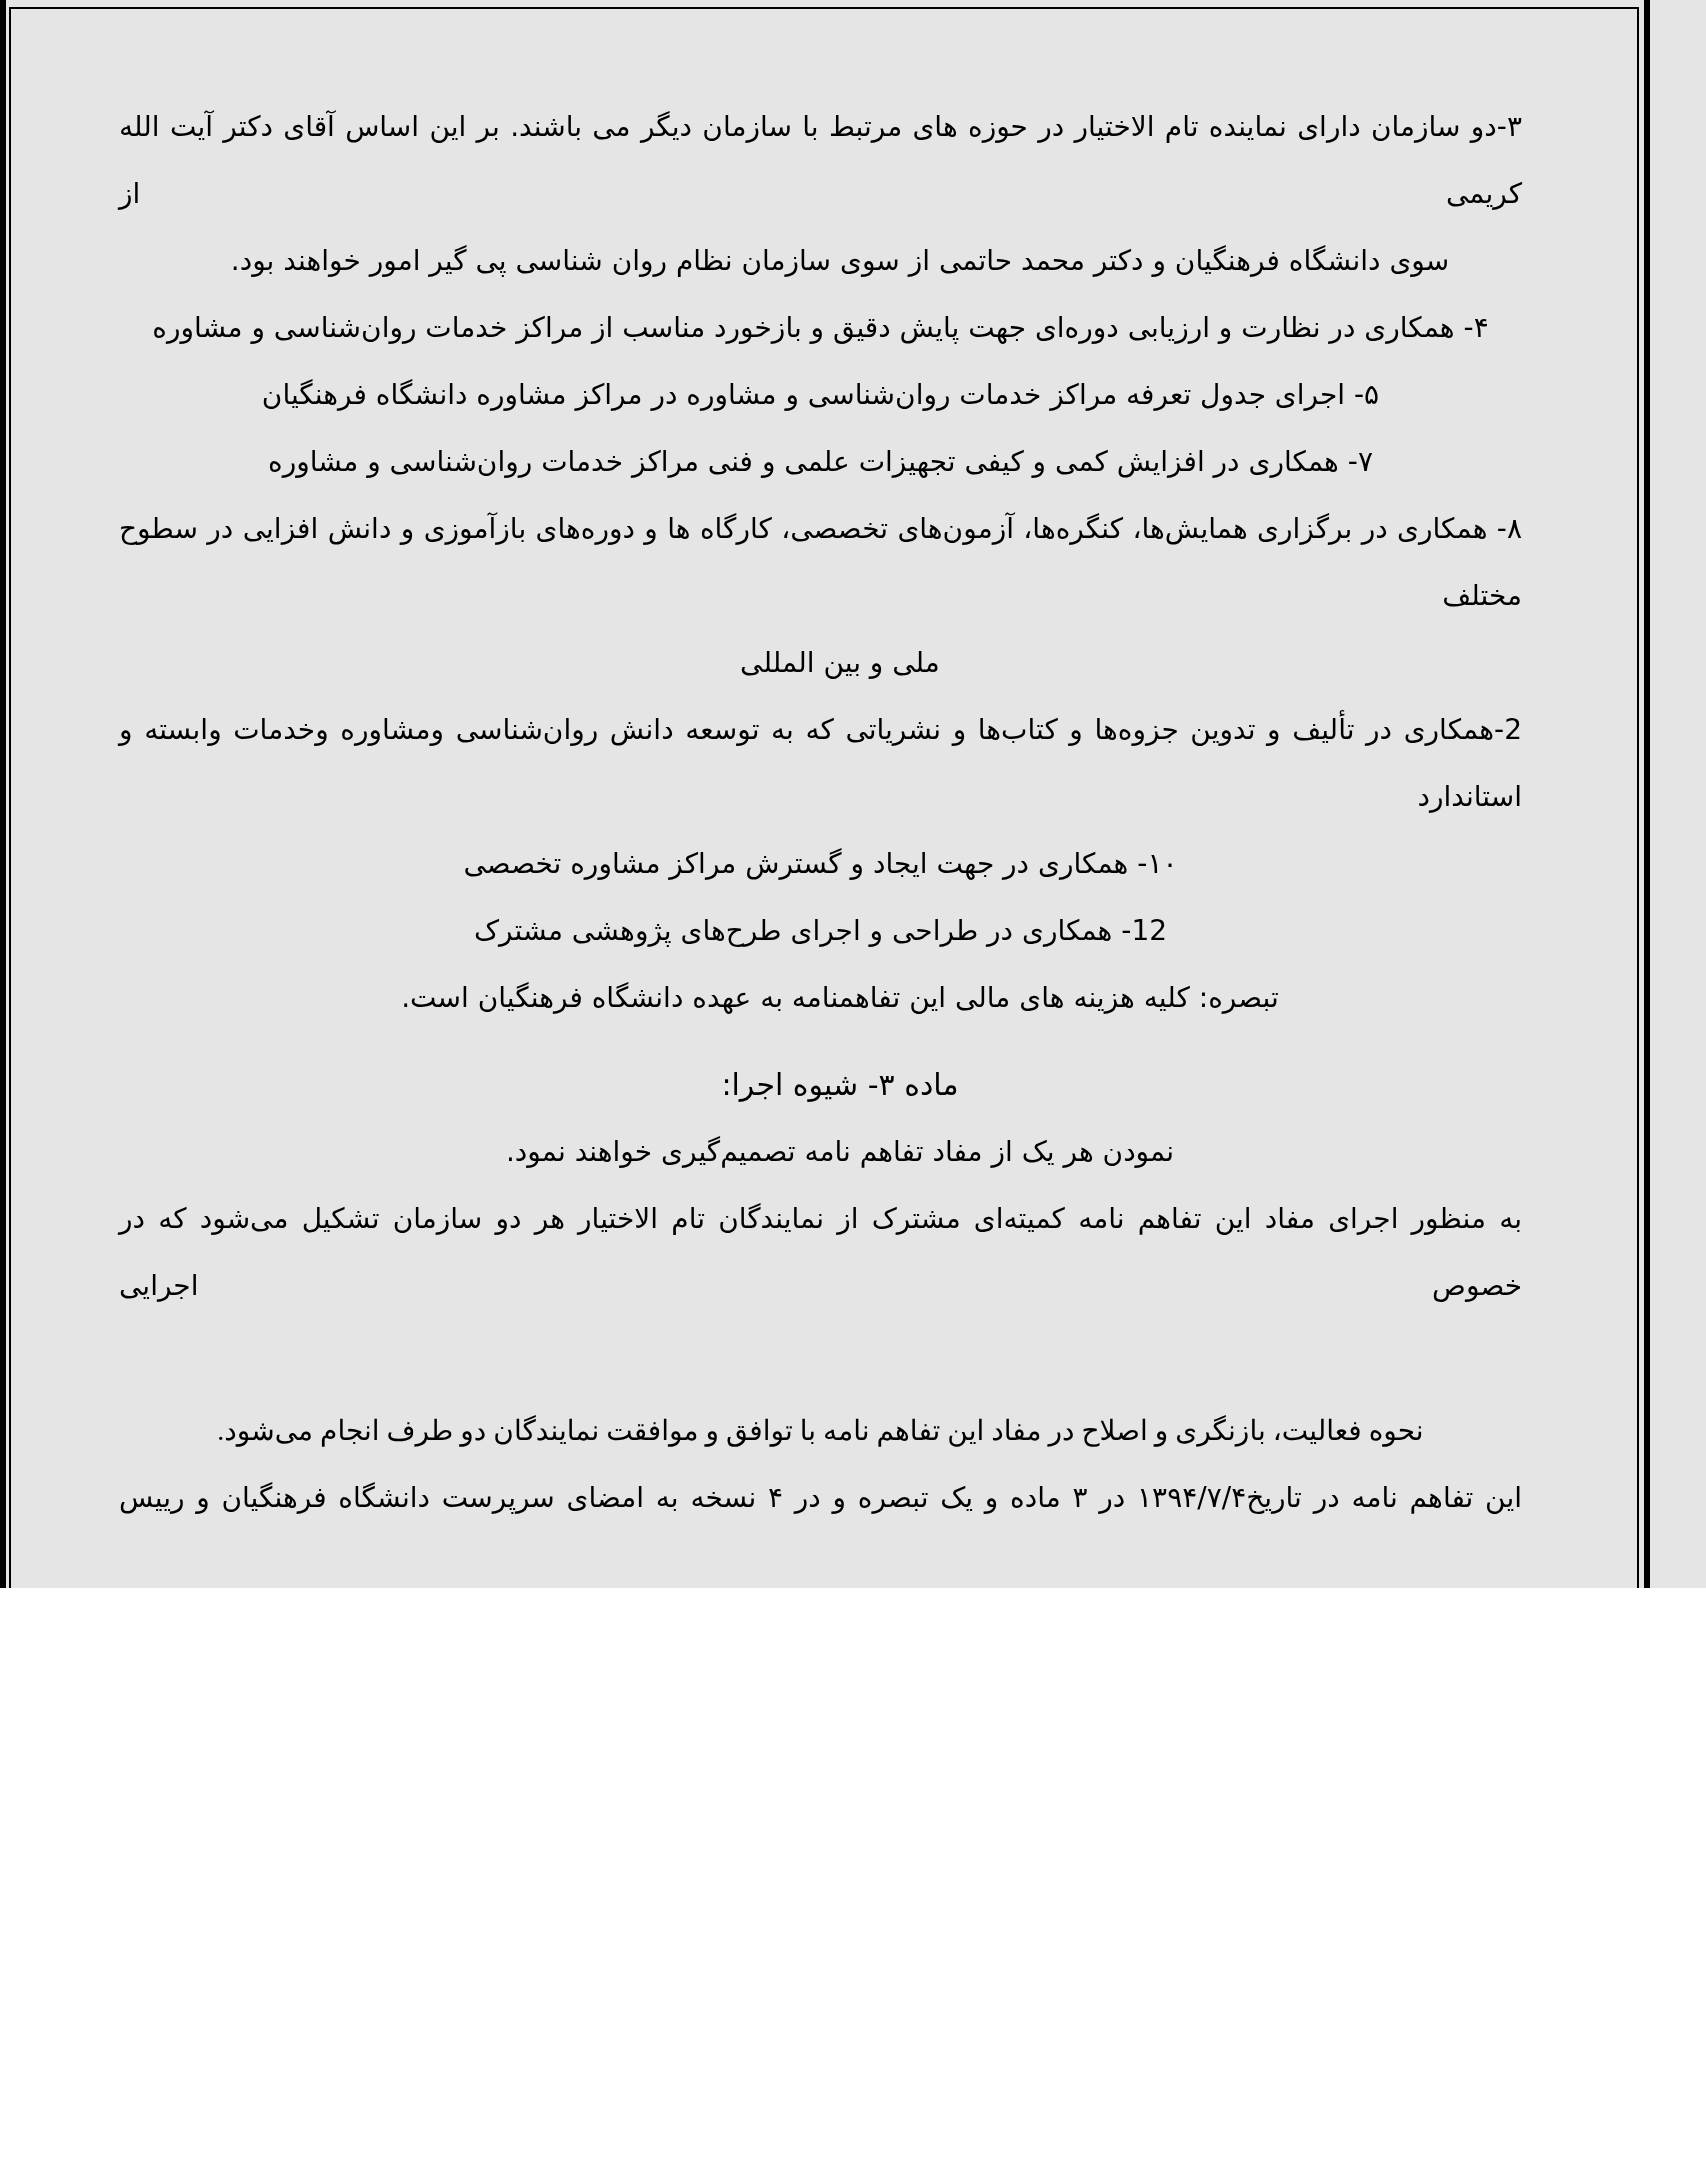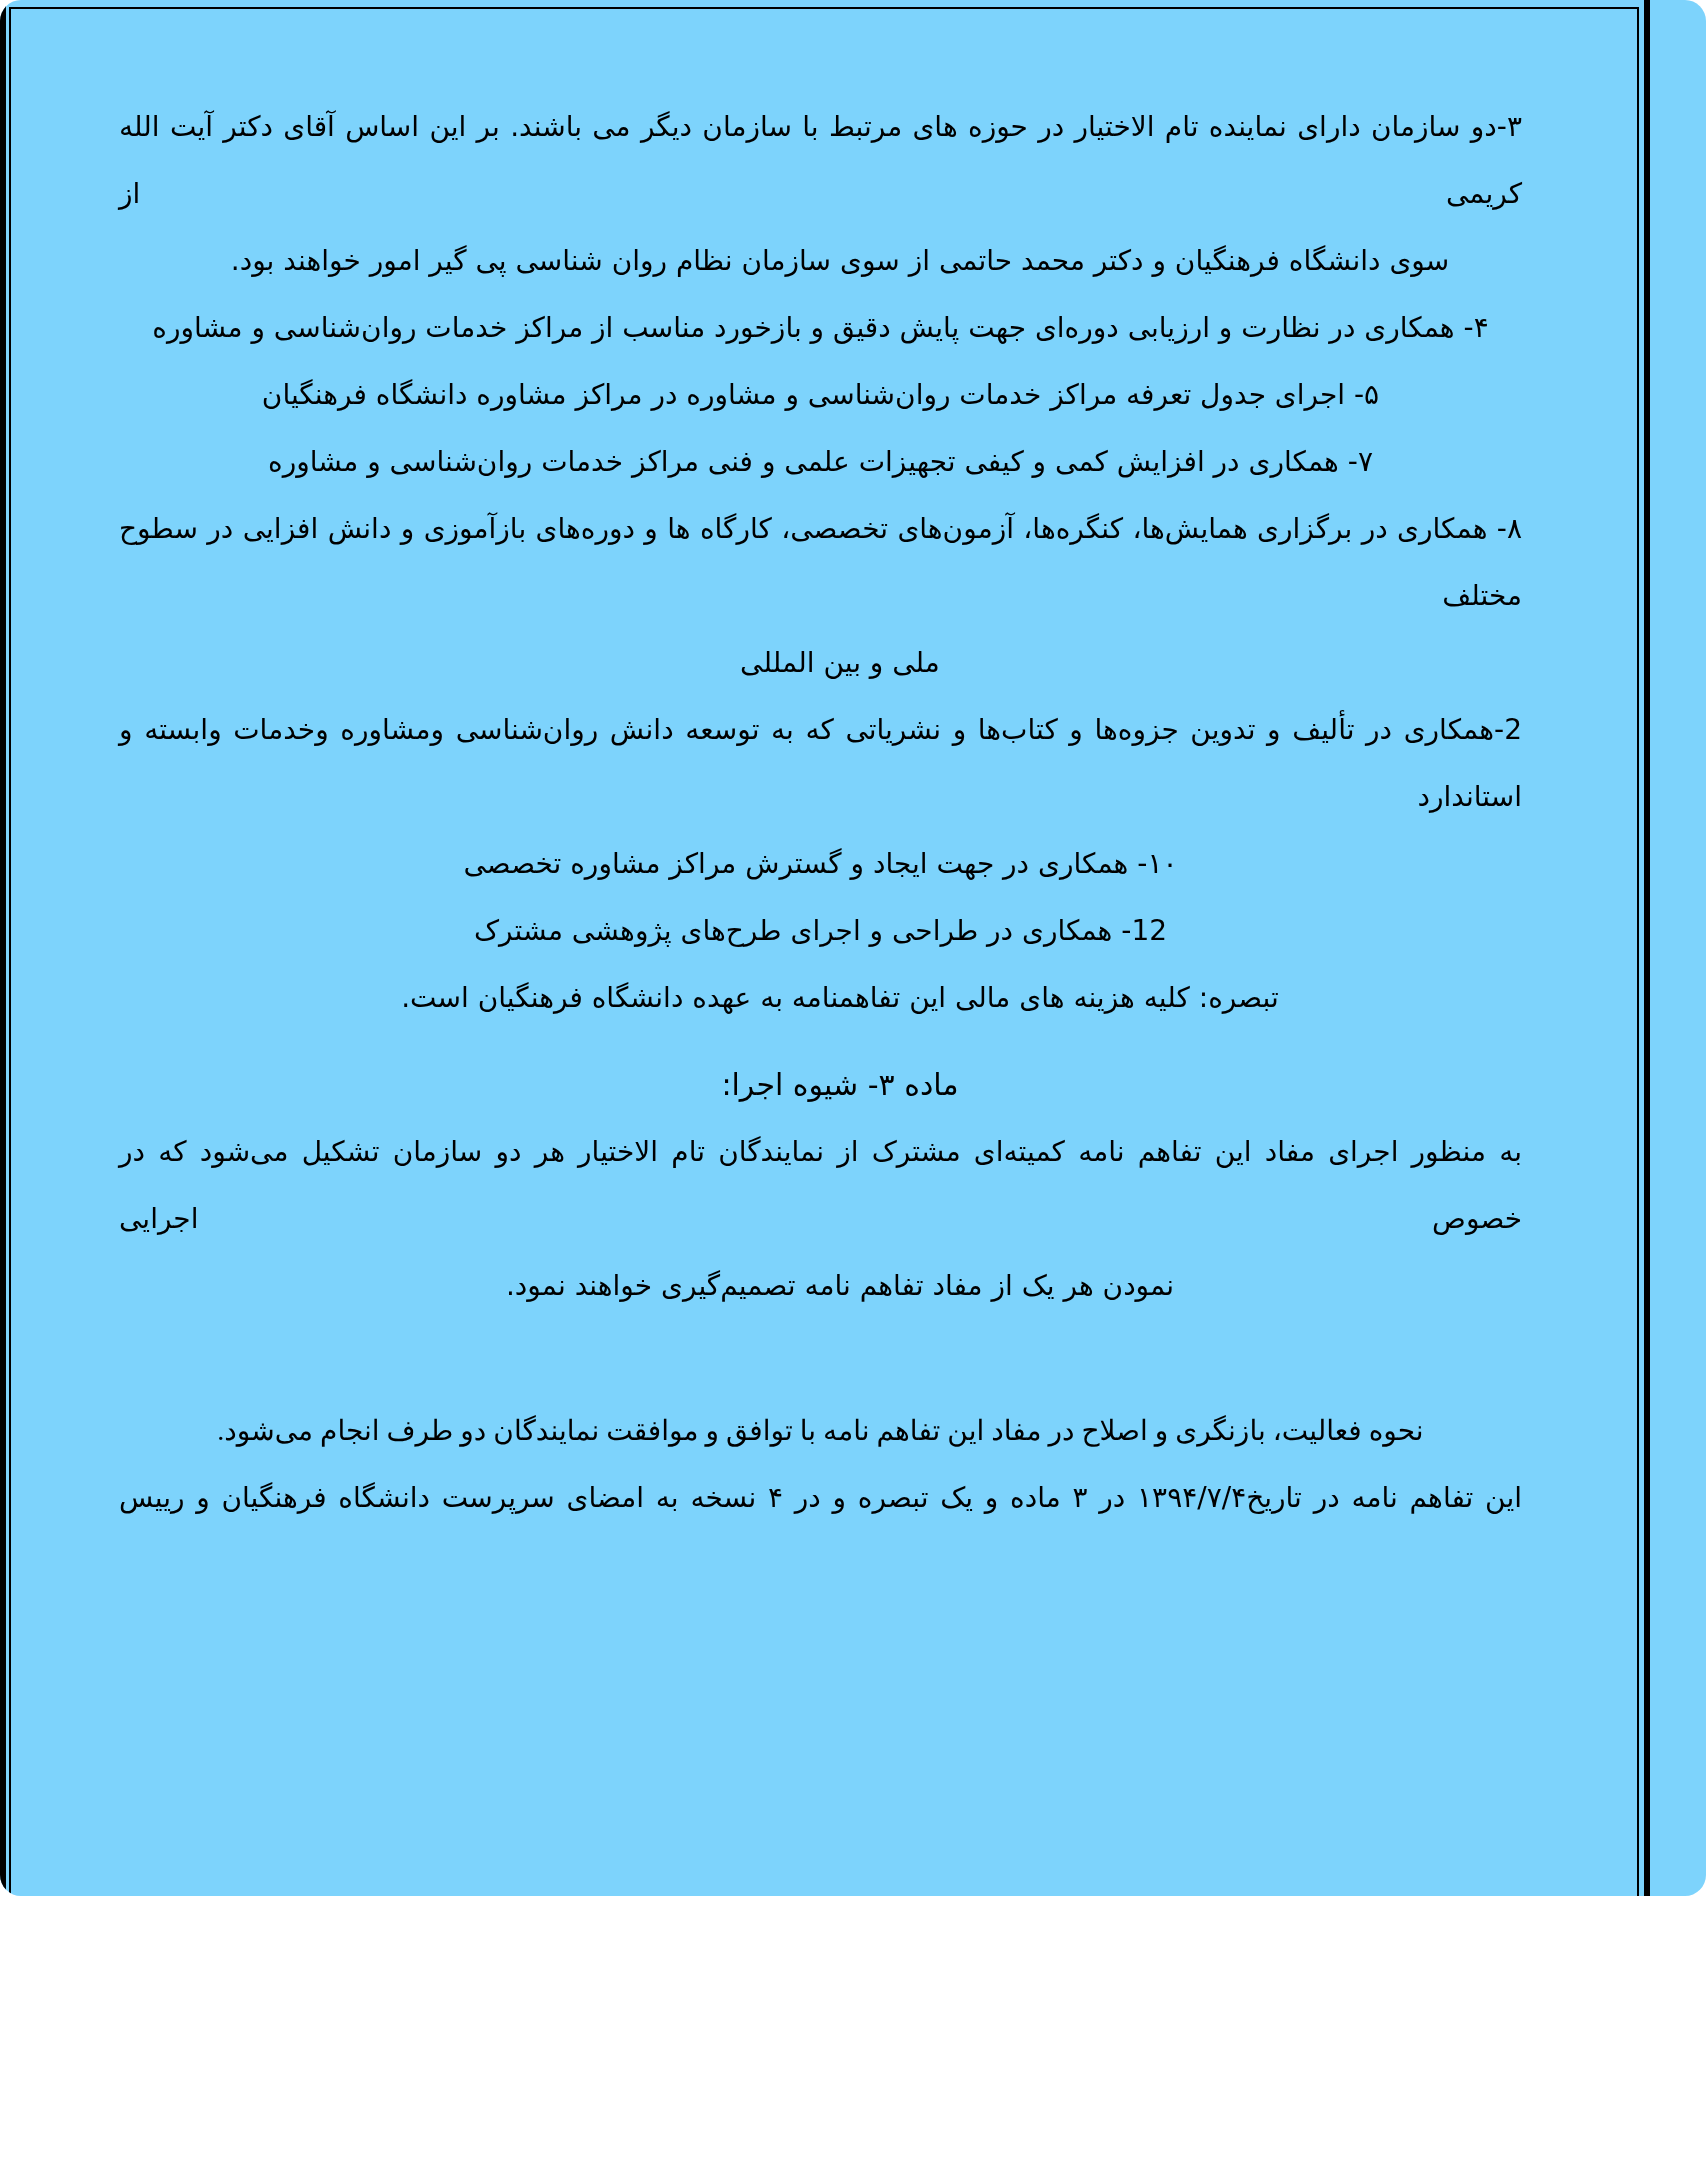--- a/index.html
+++ b/index.html
@@ -3,26 +3,25 @@
   <meta charset="utf-8">
   <style>
     html, body {
       margin: 0;
       padding: 0;
       background: #ffffff;
     }
     .page {
       position: relative;
       width: 1706px;
-      height: 1896px;
-      background: #7dd3fc;
+      height: 1588px;
+      background: #e5e5e5;
       font-family: "DejaVu Sans", sans-serif;
       color: #000000;
       overflow: hidden;
-      border-radius: 21px;
     }
     
     .bar-left {
       position: absolute;
       left: 0; top: 0;
       width: 6.3px; height: 2172px;
       background: #000;
     }
     .bar-right {
       position: absolute;
@@ -103,22 +102,22 @@
     <div class="line ind">۷- همکاری در افزایش کمی و کیفی تجهیزات علمی و فنی مراکز خدمات روان‌شناسی و مشاوره</div>
     <div class="line j ind">۸- همکاری در برگزاری همایش‌ها، کنگره‌ها، آزمون‌های تخصصی، کارگاه ها و دوره‌های بازآموزی و دانش افزایی در سطوح مختلف</div>
     <div class="line">ملی و بین المللی</div>
     <div class="line j ind">2-همکاری در تألیف و تدوین جزوه‌ها و کتاب‌ها و نشریاتی که به توسعه دانش روان‌شناسی ومشاوره وخدمات وابسته و استاندارد</div>
     <div class="line ind">۱۰- همکاری در جهت ایجاد و گسترش مراکز مشاوره تخصصی</div>
     <div class="line ind">12- همکاری در طراحی و اجرای طرح‌های پژوهشی مشترک</div>
     <div class="line">تبصره: کلیه هزینه های مالی این تفاهمنامه به عهده دانشگاه فرهنگیان است.</div>
 
     <div class="line heading">ماده ۳- شیوه اجرا:</div>
 
+    <div class="line">نمودن هر یک از مفاد تفاهم نامه تصمیم‌گیری خواهند نمود.</div>
     <div class="line j ind">به منظور اجرای مفاد این تفاهم نامه کمیته‌ای مشترک از نمایندگان تام الاختیار هر دو سازمان تشکیل می‌شود که در خصوص اجرایی</div>
-    <div class="line">نمودن هر یک از مفاد تفاهم نامه تصمیم‌گیری خواهند نمود.</div>
 
     <div class="line ind sp-before">نحوه فعالیت، بازنگری و اصلاح در مفاد این تفاهم نامه با توافق و موافقت نمایندگان دو طرف انجام می‌شود.</div>
     <div class="line j ind">این تفاهم نامه در تاریخ۱۳۹۴/۷/۴ در ۳ ماده و یک تبصره و در ۴ نسخه به امضای سرپرست دانشگاه فرهنگیان و رییس</div>
   </div>
 
   <div class="page-number">۲</div>
 
 </div>
 
 

